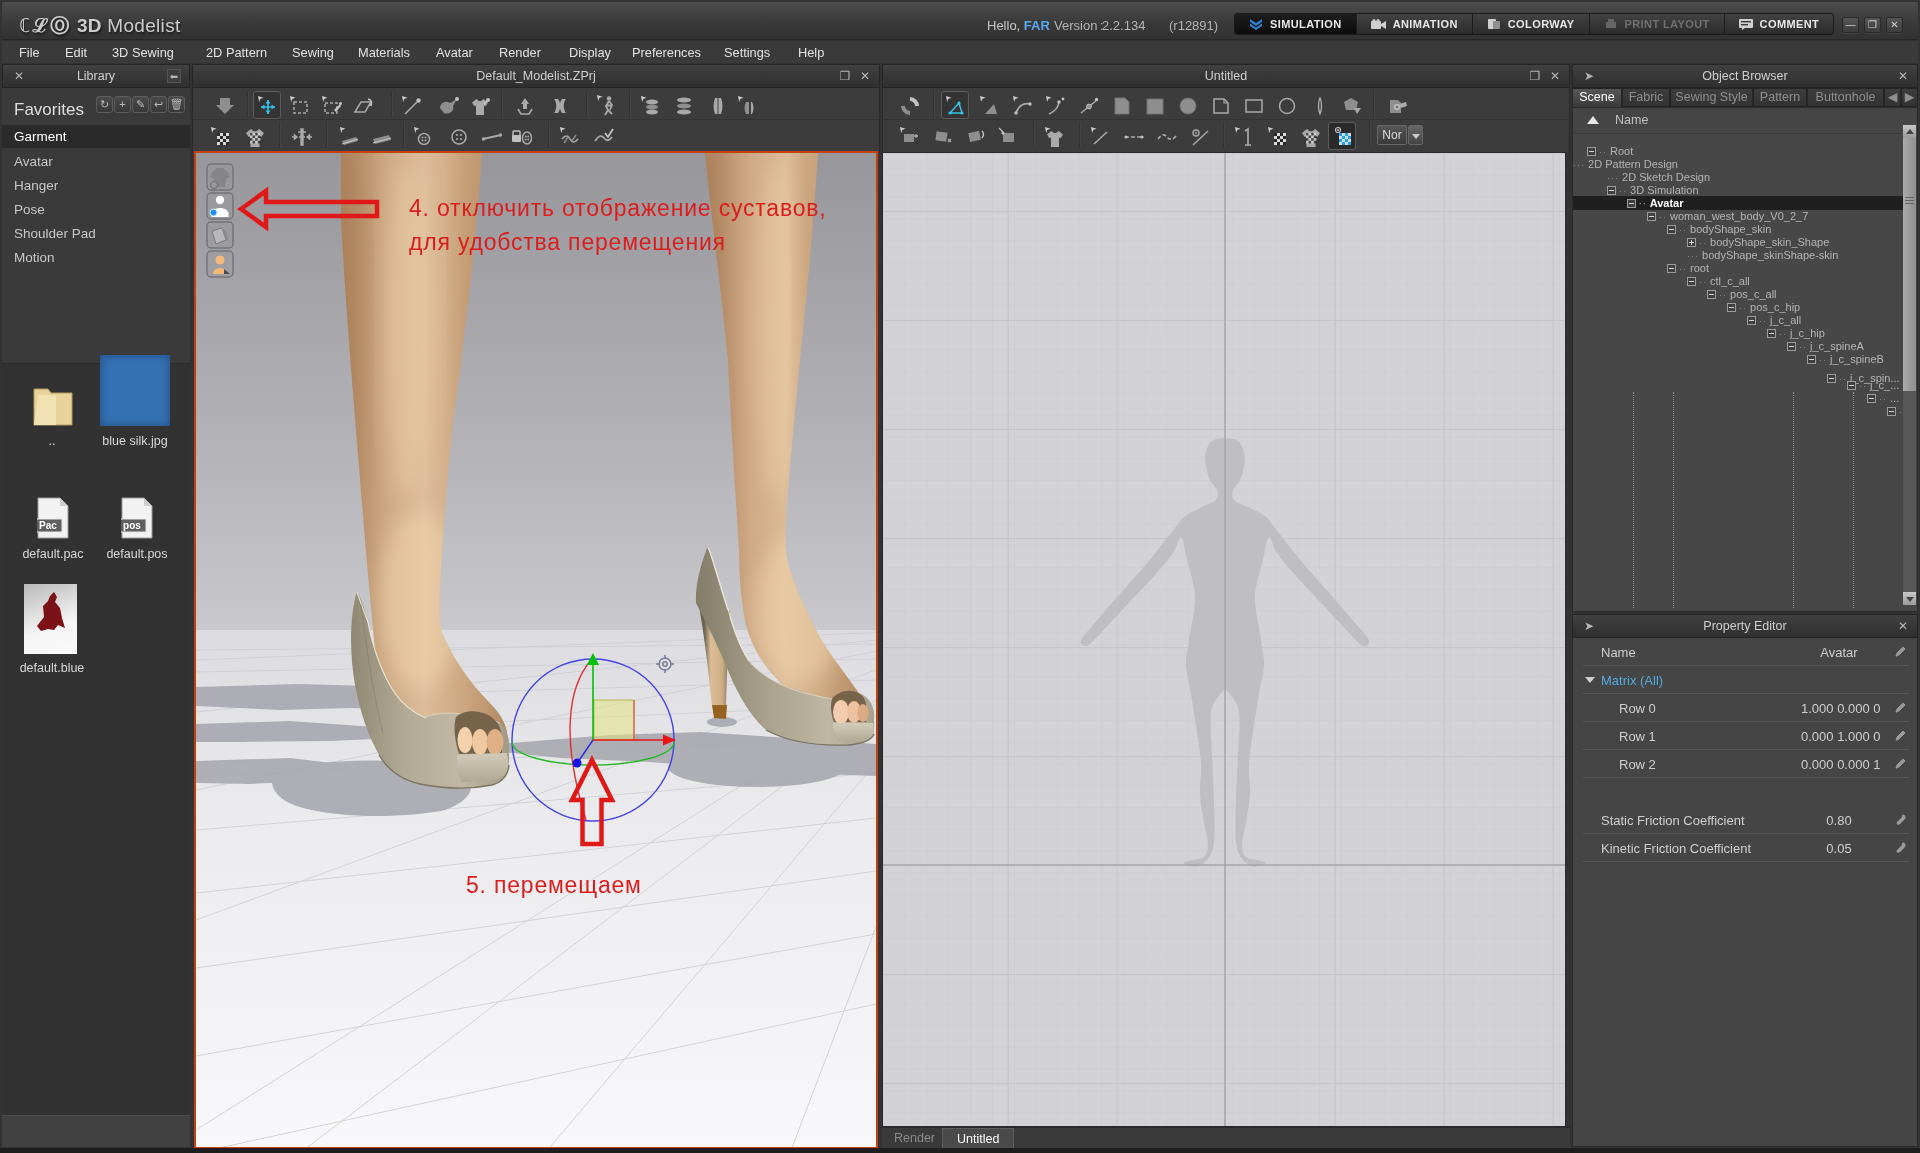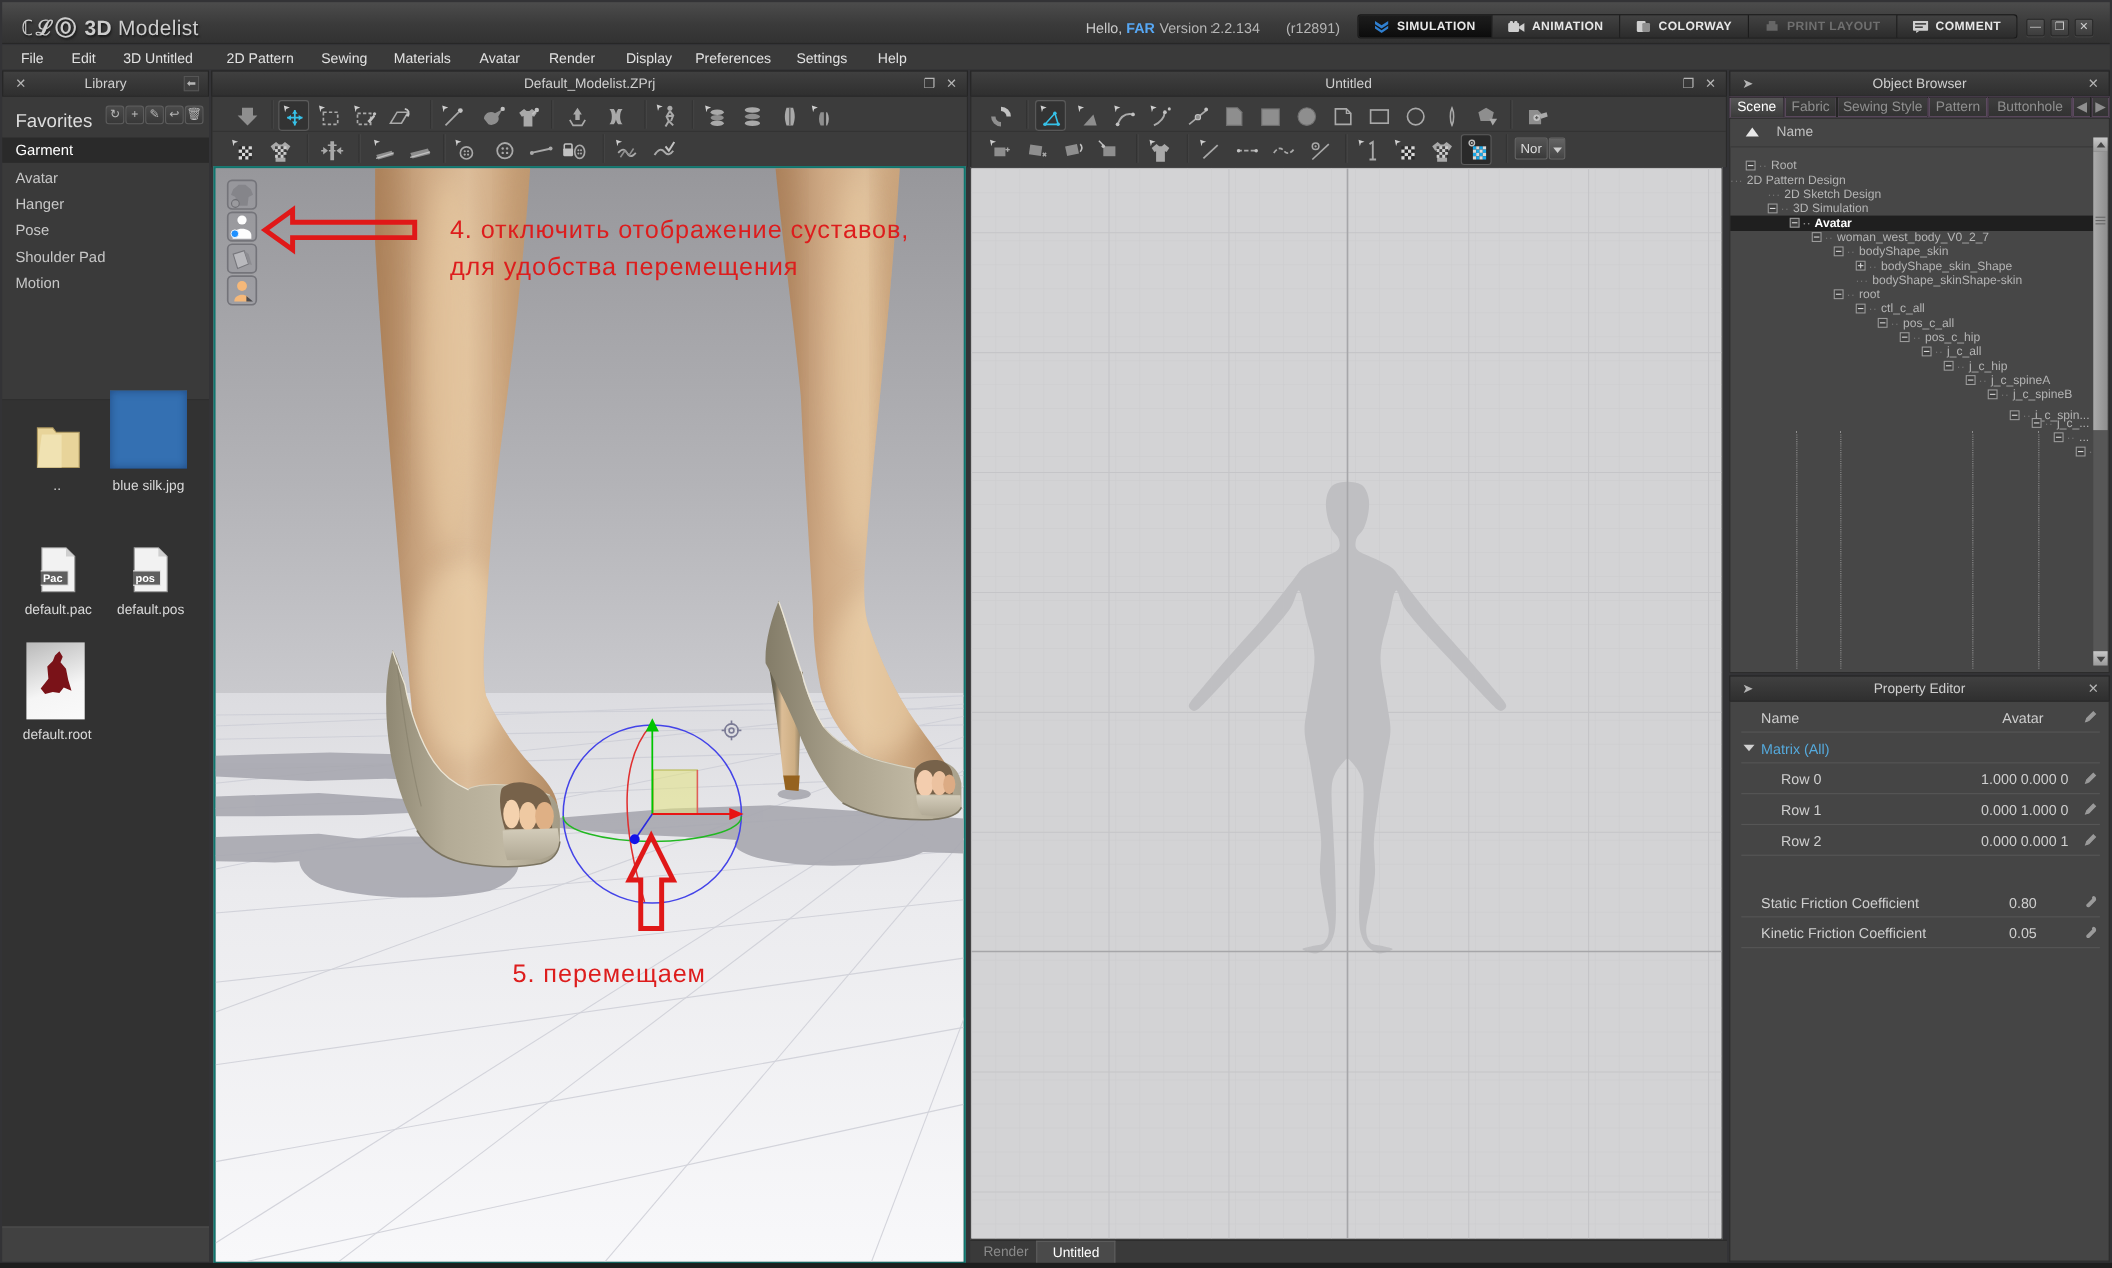--- a/index.html
+++ b/index.html
@@ -34,21 +34,21 @@
 #favrow{position:absolute;left:12px;top:36px;color:#dedede;font-size:17px}
 .fbtn{position:absolute;top:32px;width:17px;height:17px;border:1px solid #5d5d5d;border-radius:3px;background:linear-gradient(#4a4a4a,#383838);color:#b9b9b9;font-size:11px;text-align:center;line-height:15px}
 .libitem{position:absolute;left:0;width:188px;height:23px;color:#c7c7c7;font-size:13.5px;line-height:23px;padding-left:12px}
 .libitem.sel{background:#2a2a2a;color:#fff}
 #lib .files{position:absolute;left:0;top:300px;width:188px;height:751px;background:#323232}
 #lib .foot{position:absolute;left:0;top:1051px;width:188px;height:32px;background:#414141;border-top:1px solid #4e4e4e}
 .flabel{position:absolute;color:#d9d9d9;font-size:12.5px;text-align:center}
 
 #p3dhead{left:192px;top:64px;width:688px}
 #tb3d{position:absolute;left:192px;top:88px;width:688px;height:64px;background:#3c3c3c;border-left:1px solid #2a2a2a;border-right:1px solid #2a2a2a}
-#vp3d{position:absolute;left:194px;top:151px;width:684px;height:998px;background:#9a9a9e;border:2px solid #0f766e}
+#vp3d{position:absolute;left:194px;top:151px;width:684px;height:998px;background:#9a9a9e;border:2px solid #c2410c}
 
 #p2dhead{left:882px;top:64px;width:688px}
 #tb2d{position:absolute;left:882px;top:88px;width:688px;height:64px;background:#3c3c3c;border-left:1px solid #2a2a2a;border-right:1px solid #2a2a2a}
 #canvas2d{position:absolute;left:882px;top:152px;width:684px;height:975px;background:#d3d3d5;border:1px solid #2a2a2a}
 #tabs2d{position:absolute;left:882px;top:1127px;width:688px;height:21px;background:#3a3a3a;border-top:1px solid #2a2a2a}
 
 #obhead{left:1572px;top:64px;width:346px}
 #obtabs{position:absolute;left:1572px;top:88px;width:346px;height:19px;background:#f0abfc}
 .otab{position:absolute;top:0;height:19px;background:linear-gradient(#3d3d3d,#323232);border:1px solid #252525;color:#8f8f8f;font-size:12.5px;text-align:center;line-height:17px}
 .otab.sel{background:linear-gradient(#565656,#3a3a3a);color:#fff;border-bottom:none}
@@ -109,21 +109,21 @@
     <div id="winbtns">
         <div class="wbtn">—</div>
         <div class="wbtn">❐</div>
         <div class="wbtn">✕</div>
       </div>
   </div>
 
   <div id="menubar">
     <span style="left:17px">File</span>
       <span style="left:63px">Edit</span>
-      <span style="left:110px">3D Untitled</span>
+      <span style="left:110px">3D Sewing</span>
     <span style="left:204px">2D Pattern</span>
       <span style="left:290px">Sewing</span>
       <span style="left:356px">Materials</span>
     <span style="left:434px">Avatar</span>
       <span style="left:497px">Render</span>
       <span style="left:567px">Display</span>
     <span style="left:630px">Preferences</span>
       <span style="left:722px">Settings</span>
       <span style="left:796px">Help</span>
   </div>
@@ -165,21 +165,21 @@
         <path d="M23 1 L23 9 L31 9 Z" fill="#cfcfcf"></path>
       <rect x="-3" y="22" width="28" height="13" fill="#5f5f5f" stroke="#e8e8e8"></rect>
         <text x="11" y="32" font-size="10" font-weight="bold" fill="#fff" text-anchor="middle" font-family="Liberation Sans">pos</text>
     </svg>
     <div class="flabel" style="left:102px;top:483px;width:66px">default.pos</div>
     <div class="abs" style="left:22px;top:520px;width:53px;height:70px;background:linear-gradient(160deg,#b9b9b9,#f5f5f5 60%,#fafafa)">
       <svg width="53" height="70" viewBox="0 0 53 70">
           <path d="M26 12 L30 8 L33 13 L31 18 L36 24 L38 34 L41 44 L34 41 L30 46 L24 45 L17 47 L13 42 L20 33 L19 22 L24 17 Z" fill="#7a1218"></path>
         </svg>
     </div>
-    <div class="flabel" style="left:8px;top:597px;width:84px">default.root</div>
+    <div class="flabel" style="left:8px;top:597px;width:84px">default.blue</div>
   </div>
 
   <div class="phead" id="p3dhead">Default_Modelist.ZPrj<span class="phx" style="right:28px">❐</span><span class="phx" style="right:8px">✕</span></div>
   <div id="tb3d">
       <div class="ti" style="left:20px;top:6px"><svg width="24" height="24" viewBox="0 0 24 24">
           <path d="M7 4 L17 4 L17 11 L21 11 L12 20 L3 11 L7 11 Z" fill="#8e8e8e"></path>
         </svg></div>
       <div class="tsep" style="left:54px;top:3px"></div>
       <div class="abs" style="left:60px;top:3px;width:28px;height:28px;background:#333;border:1px solid #5c5c5c;border-radius:3px"></div>
       <div class="ti" style="left:63px;top:6px"><svg width="24" height="24" viewBox="0 0 24 24">

